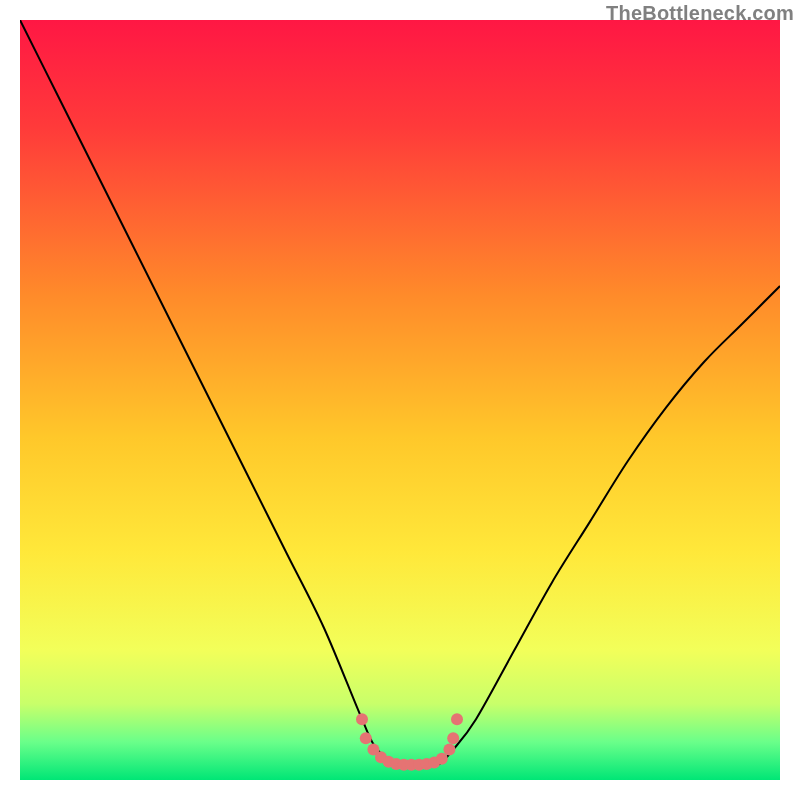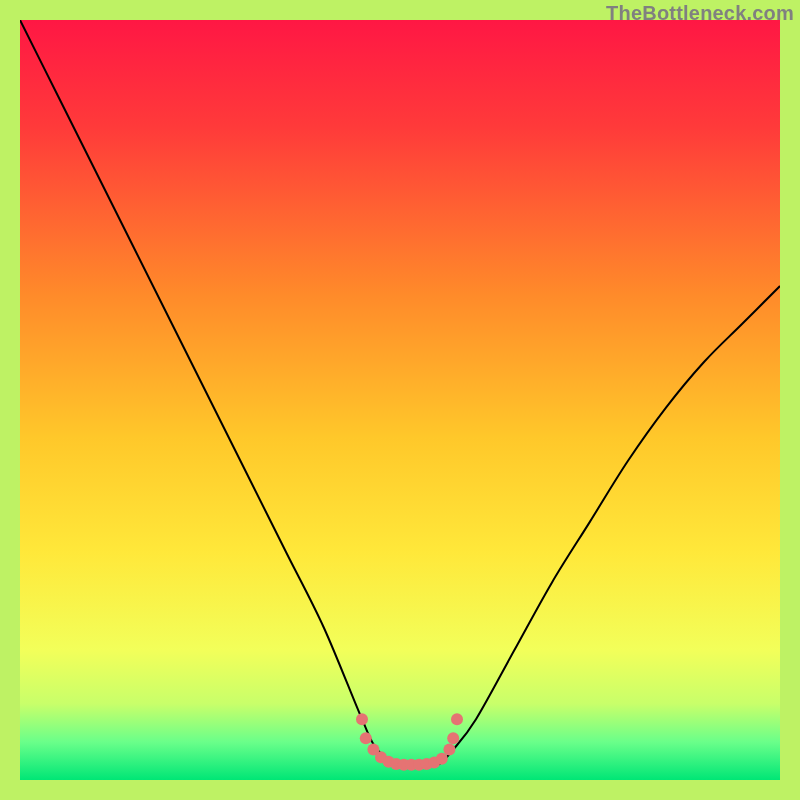--- a/index.html
+++ b/index.html
@@ -7,21 +7,21 @@
     padding: 0;
     width: 800px;
     height: 800px;
     background: #000;
     overflow: hidden;
   }
   .frame {
     position: relative;
     width: 800px;
     height: 800px;
-    background: #bef264;
+    background: #ffffff;
   }
   .plot-area {
     position: absolute;
     left: 20px;
     top: 20px;
     width: 760px;
     height: 760px;
   }
   .watermark {
     position: absolute;

